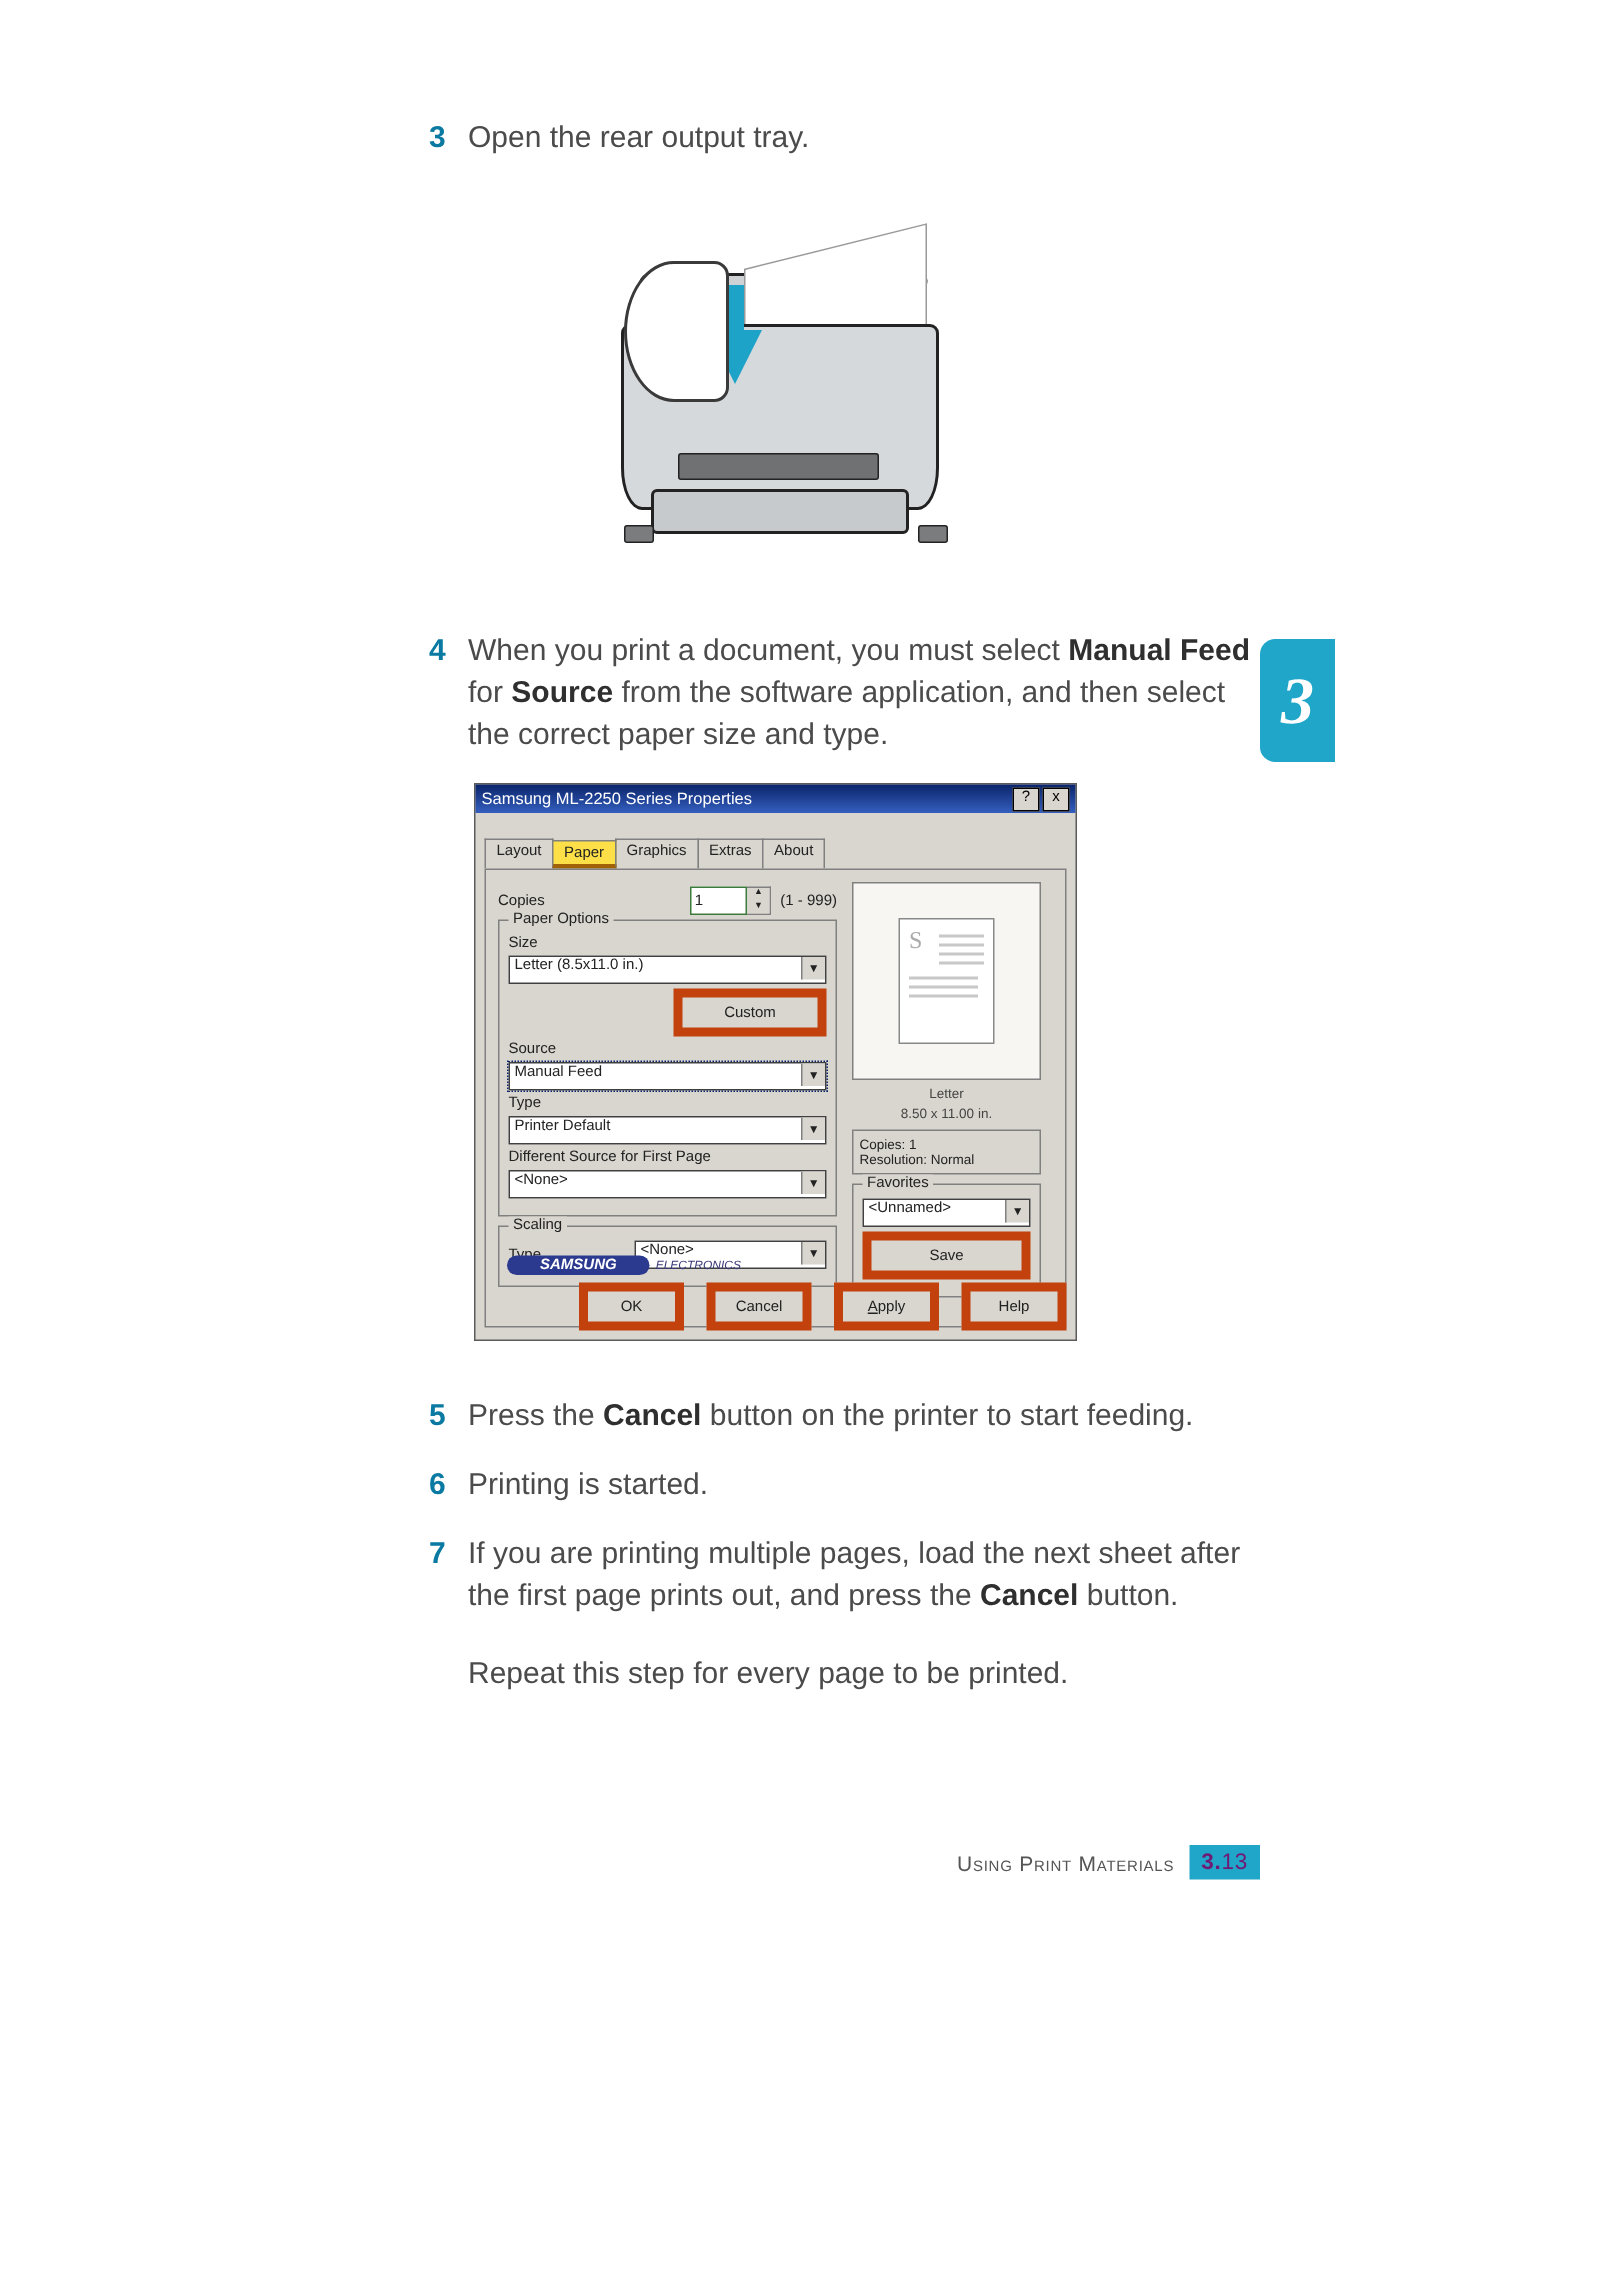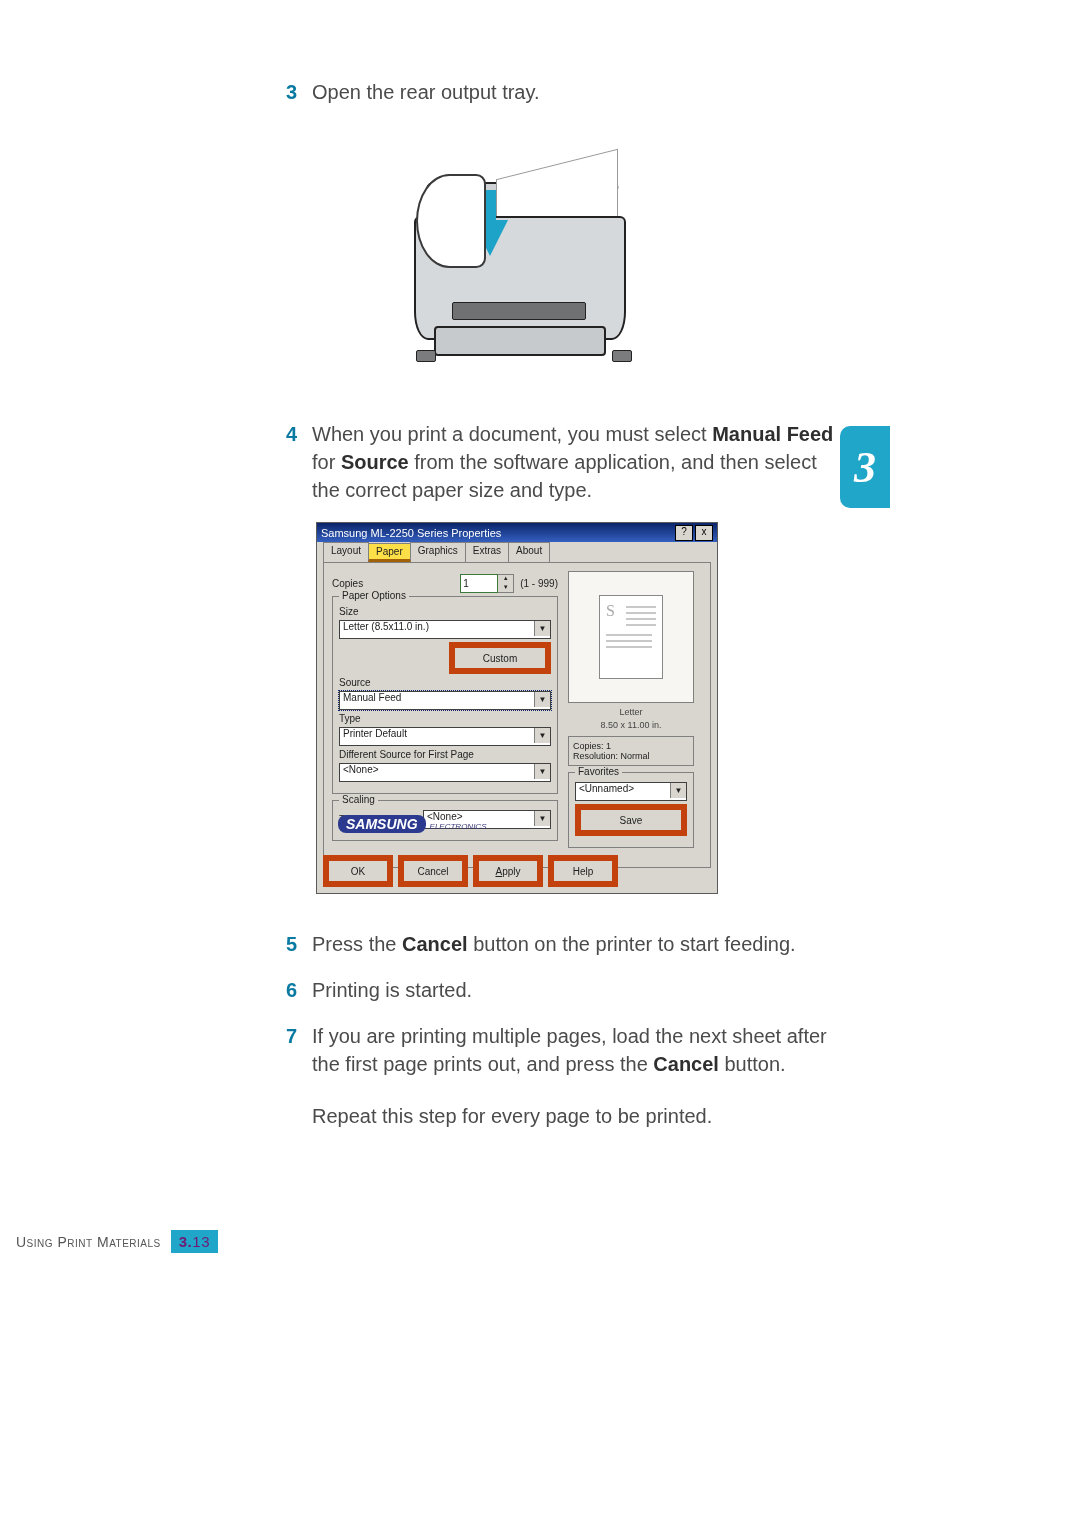--- a/index.html
+++ b/index.html
@@ -21,21 +21,21 @@
   .tray{position:absolute;left:58px;top:202px;width:168px;height:26px;background:#c7cacd;border:2px solid #222;border-radius:4px}
   .slot{position:absolute;left:76px;top:178px;width:132px;height:16px;background:#6f7173;border:1px solid #222;border-radius:2px}
   .foot-l{position:absolute;left:40px;top:226px;width:18px;height:10px;background:#7a7c7e;border:1px solid #222;border-radius:2px}
   .foot-r{position:absolute;left:236px;top:226px;width:18px;height:10px;background:#7a7c7e;border:1px solid #222;border-radius:2px}
   .hand{position:absolute;left:40px;top:50px;width:66px;height:90px;border:2px solid #3a3a3a;border-radius:34px 10px 10px 34px/48px 10px 10px 48px;background:#fff}
   
   .dialog{position:relative;width:400px;height:370px;margin:14px 0 36px 30px;background:#d9d6cf;border:1px solid #5b5b5b;font-size:10px;color:#222}
   .titlebar{height:19px;background:linear-gradient(#0b246a,#345fbf);color:#fff;display:flex;align-items:center;padding:0 4px}
   .titlebar .txt{flex:1;font-size:11px}
   .winbtn{width:16px;height:14px;background:#d9d6cf;border:1px solid #000;margin-left:2px;font-size:10px;line-height:12px;text-align:center;color:#000}
-  .tabs{display:flex;padding:0 6px 0 6px}
+  .tabs{display:flex;padding:17px 6px 0 6px}
   .tab{padding:2px 7px;border:1px solid #808080;border-bottom:none;background:#d9d6cf;font-size:10px;margin-right:-1px}
   .tab.active{background:#fde047;position:relative;top:1px;border-bottom:4px solid #a16207}
   .tabpanel{border:1px solid #808080;margin:0 6px;padding:8px;height:288px;position:relative;background:#d9d6cf}
   .grp{border:1px solid #808080;padding:6px 6px 8px 6px;margin-bottom:6px;position:relative}
   .grp-title{position:absolute;top:-7px;left:6px;background:#d9d6cf;padding:0 3px;font-size:10px}
   .row{display:flex;align-items:center;margin:3px 0}
   .lbl{width:44px}
   .select{flex:1;height:17px;background:#fff;border:1px solid #404040;display:flex;align-items:flex-start;padding:0 3px;position:relative;font-size:10px}
   .dd{position:absolute;right:0;top:0;width:15px;height:15px;background:#d9d6cf;border-left:1px solid #808080;display:flex;align-items:center;justify-content:center;font-size:8px}
   .spin{width:32px;height:17px;background:#fff;border:1px solid #3a7a3a;padding:0 2px;font-size:10px;display:flex;align-items:center}
@@ -43,29 +43,29 @@
   .spin-btns span{flex:1;text-align:center;background:#d9d6cf}
   .btn{height:20px;border:6px solid #c2410c;background:#d9d6cf;display:flex;align-items:center;justify-content:center;padding:0 10px;font-size:10px}
   .left-col{position:absolute;left:8px;top:8px;width:226px}
   .right-col{position:absolute;left:244px;top:8px;width:126px}
   .preview{height:130px;border:1px solid #808080;background:#f7f6f2;display:flex;align-items:center;justify-content:center;margin-bottom:3px}
   .sheet{width:62px;height:82px;background:#fff;border:1px solid #888;position:relative}
   .sheet .s{position:absolute;left:6px;top:6px;font-family:serif;font-size:16px;color:#aaa}
   .sheet .ln{position:absolute;right:6px;height:2px;background:#c8c8c8}
   .meta{font-size:9px;text-align:center;color:#444;line-height:13px}
   .info-box{border:1px solid #808080;padding:4px;font-size:9px;margin:4px 0 6px}
-  .dlg-bot{position:absolute;left:6px;right:6px;bottom:6px;display:flex;gap:5px}
+  .dlg-bot{position:absolute;left:6px;right:6px;bottom:6px;display:flex;justify-content:flex-end;gap:15px}
   .dlg-bot .btn{width:58px;padding:0}
   .brand{position:absolute;left:14px;bottom:34px;font-size:8px;color:#3a3a7a;font-style:italic}
-  .brand-logo{display:inline-block;background:#2b3a8f;color:#fff;padding:1px 8px;border-radius:8px;font-style:italic;font-weight:bold;font-size:14px;margin-right:4px}
+  .brand-logo{display:inline-block;background:#2b3a8f;color:#fff;padding:1px 22px;border-radius:8px;font-style:italic;font-weight:bold;font-size:10px;margin-right:4px}
   
   .side-tab{position:absolute;right:190px;top:426px;width:50px;height:82px;background:#1fa6c9;border-radius:10px 0 0 10px;display:flex;align-items:center;justify-content:center}
   .side-tab span{color:#fff;font-size:44px;font-style:italic;font-weight:bold;font-family:Georgia,serif}
   
-  .footer{position:absolute;left:16px;right:0;bottom:270px;text-align:left;padding-right:240px}
+  .footer{position:absolute;left:0;right:0;bottom:270px;text-align:right;padding-right:240px}
   .footer-inner{display:inline-flex;align-items:center;font-size:14px;color:#555;font-variant:small-caps;letter-spacing:.5px}
   .pg-badge{background:#1fa6c9;color:#701a75;padding:3px 8px;margin-left:10px;font-variant:normal;font-size:15px}
   .pg-badge b{font-weight:bold}
   .select.hl{outline:1px dotted #0a246a}
 </style>
 </head>
 <body>
 <div class="page">
 
 <div class="side-tab">

